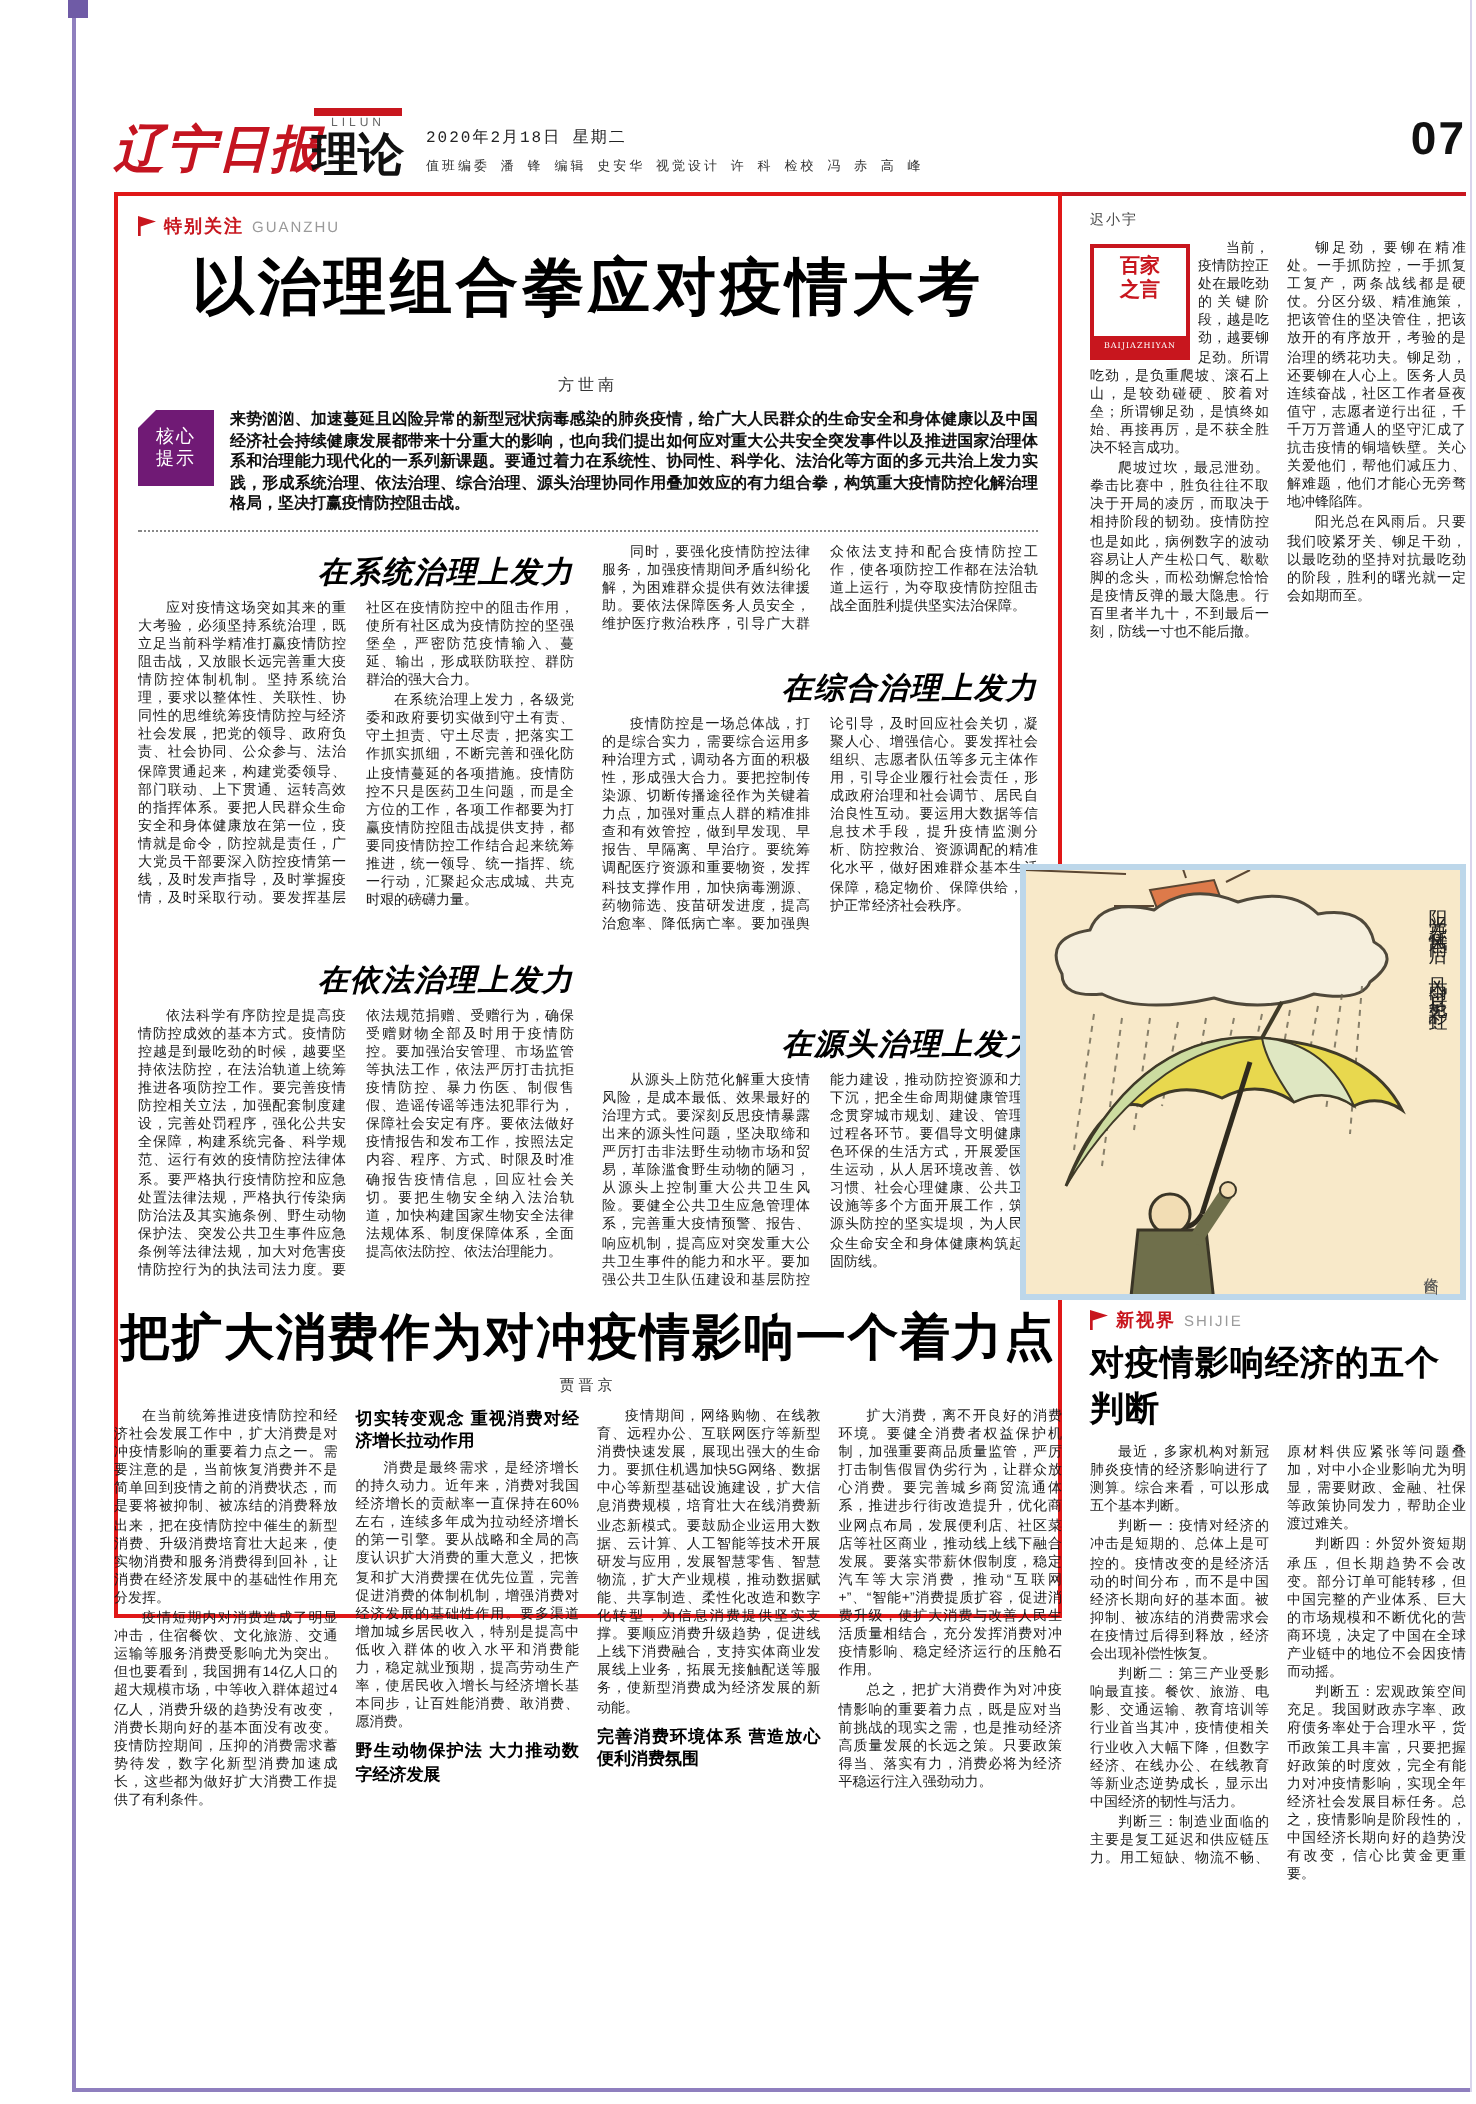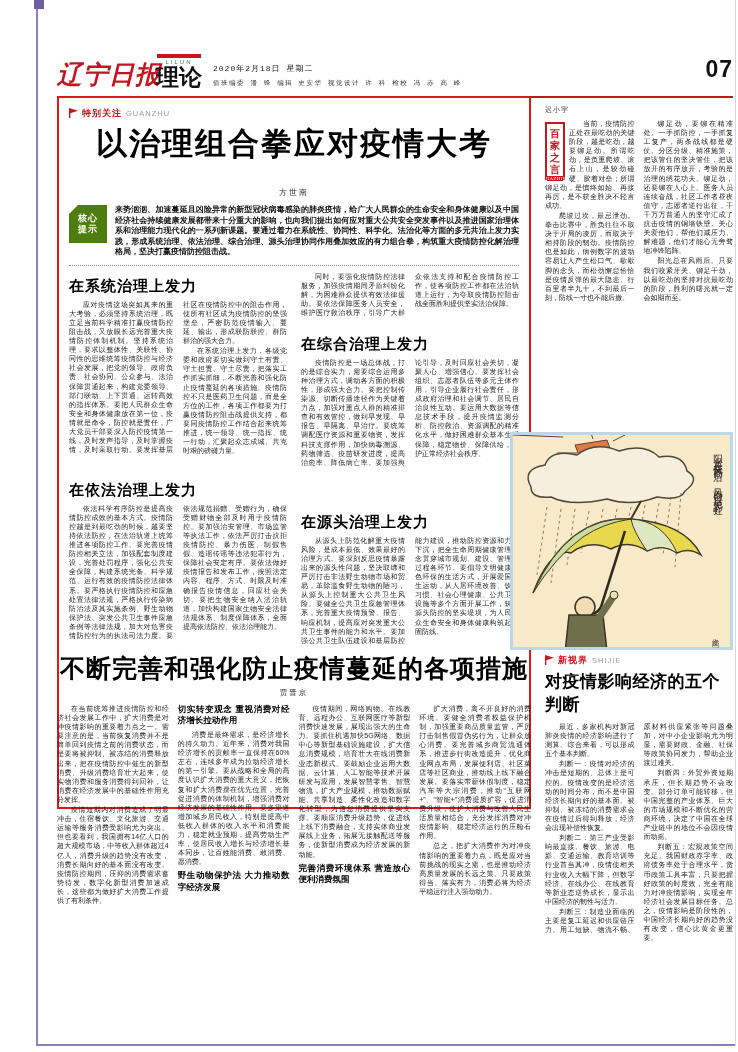--- a/index.html
+++ b/index.html
@@ -33,36 +33,36 @@
 
   
   .main-box { position:absolute; left:57px; top:96px; width:474px; height:713px; border:2px solid #e01818; background:#fff; padding:9px 10px 8px; }
   .kicker-row { display:flex; align-items:center; gap:4px; height:12px; }
   .flag-icon { width:9px; height:10px; background:#c8161e; clip-path:polygon(0 0,100% 28%,15% 52%,15% 100%,0 100%); }
   .kicker-cn { font-size:9px; font-weight:bold; color:#c8161e; letter-spacing:1px; }
   .kicker-py { font-size:7.5px; color:#9a9a9a; letter-spacing:1px; }
   .main-title { text-align:center; font-size:31px; font-weight:900; color:#000; letter-spacing:2px; margin-top:4px; }
   .main-author { text-align:center; font-size:8px; color:#333; margin-top:22px; letter-spacing:2px; }
   .hint-row { display:flex; gap:8px; margin-top:7px; padding-bottom:7px; border-bottom:1px dotted #888; }
-  .hint-icon { position:relative; flex:0 0 38px; height:38px; background:#4d7c0f; color:#fff; display:flex; flex-direction:column; align-items:center; justify-content:center; font-size:9px; font-weight:bold; line-height:1.2; letter-spacing:1px; }
+  .hint-icon { position:relative; flex:0 0 38px; height:38px; background:#701a75; color:#fff; display:flex; flex-direction:column; align-items:center; justify-content:center; font-size:9px; font-weight:normal; line-height:1.2; letter-spacing:1px; }
   .hint-icon::before { content:""; position:absolute; left:0; top:0; border-top:9px solid #fff; border-right:9px solid transparent; }
   .hint-text { font-size:8px; font-weight:bold; line-height:1.32; text-align:justify; color:#111; }
   .colzone { display:flex; gap:14px; margin-top:6px; }
   .colgroup { flex:1 1 0; min-width:0; }
-  .sec-h { font-size:15px; font-weight:900; text-align:left; color:#000; letter-spacing:1px; margin:5px 0 4px; }
+  .sec-h { font-size:15px; font-weight:900; text-align:right; color:#000; letter-spacing:1px; margin:5px 0 4px;font-style:italic; }
   .cols2 { column-count:2; column-gap:10px; overflow:hidden; }
   .h176{height:176px;} .h196{height:196px;} .h58{height:58px;} .h150{height:150px;} .h168{height:168px;}
 
   
   .essay { position:absolute; left:545px; top:102px; width:188px; }
   .essay-title { font-size:20px; font-weight:900; color:#000; letter-spacing:1px; }
   .essay-author { font-size:7px; color:#444; margin:3px 0 5px; letter-spacing:1px; }
   .essay-body { column-count:2; column-gap:9px; height:282px; overflow:hidden; font-family:"DejaVu Serif", serif; }
   .essay-body p { margin:0 0 1px; text-indent:2em; }
-  .label-box { float:left; width:20px; height:58px; border:2px solid #c8161e; margin:2px 4px 2px 0; display:flex; flex-direction:column; align-items:center; justify-content:space-between; padding-top:4px; }
+  .label-box { float:left; width:50px; height:58px; border:2px solid #c8161e; margin:2px 4px 2px 0; display:flex; flex-direction:column; align-items:center; justify-content:space-between; padding-top:4px; }
   .label-cn { color:#c8161e; font-weight:900; font-size:10px; line-height:1.2; text-align:center; }
   .label-band { width:100%; height:10px; background:#c8161e; color:#fff; font-size:4px; display:flex; align-items:center; justify-content:center; letter-spacing:.5px; }
 
   
   .cartoon { position:absolute; left:510px; top:432px; width:223px; height:218px; background:#f8e9c9; border:3px solid #bdd7ea; }
   .cartoon svg { position:absolute; left:0; top:0; }
   .cartoon-caption { position:absolute; right:6px; top:12px; height:170px; writing-mode:vertical-rl; font-family:"DejaVu Serif", serif; font-size:9.5px; color:#222; letter-spacing:3px; }
   .cartoon-sign { position:absolute; right:10px; bottom:10px; writing-mode:vertical-rl; font-family:"DejaVu Serif", serif; font-size:7.5px; color:#555; letter-spacing:2px; }
 
   
@@ -221,21 +221,21 @@
         <p>最近，多家机构对新冠肺炎疫情的经济影响进行了测算。综合来看，可以形成五个基本判断。</p>
         <p>判断一：疫情对经济的冲击是短期的、总体上是可控的。疫情改变的是经济活动的时间分布，而不是中国经济长期向好的基本面。被抑制、被冻结的消费需求会在疫情过后得到释放，经济会出现补偿性恢复。</p>
         <p>判断二：第三产业受影响最直接。餐饮、旅游、电影、交通运输、教育培训等行业首当其冲，疫情使相关行业收入大幅下降，但数字经济、在线办公、在线教育等新业态逆势成长，显示出中国经济的韧性与活力。</p>
         <p>判断三：制造业面临的主要是复工延迟和供应链压力。用工短缺、物流不畅、原材料供应紧张等问题叠加，对中小企业影响尤为明显，需要财政、金融、社保等政策协同发力，帮助企业渡过难关。</p>
         <p>判断四：外贸外资短期承压，但长期趋势不会改变。部分订单可能转移，但中国完整的产业体系、巨大的市场规模和不断优化的营商环境，决定了中国在全球产业链中的地位不会因疫情而动摇。</p>
         <p>判断五：宏观政策空间充足。我国财政赤字率、政府债务率处于合理水平，货币政策工具丰富，只要把握好政策的时度效，完全有能力对冲疫情影响，实现全年经济社会发展目标任务。总之，疫情影响是阶段性的，中国经济长期向好的趋势没有改变，信心比黄金更重要。</p>
       </div>
   </div>
 
   <div class="consumption">
-    <div class="cons-title">不断完善和强化防止疫情蔓延的各项措施</div>
+    <div class="cons-title">把扩大消费作为对冲疫情影响一个着力点</div>
     <div class="cons-author">贾晋京</div>
     <div class="cons-body tiny">
         <p>在当前统筹推进疫情防控和经济社会发展工作中，扩大消费是对冲疫情影响的重要着力点之一。需要注意的是，当前恢复消费并不是简单回到疫情之前的消费状态，而是要将被抑制、被冻结的消费释放出来，把在疫情防控中催生的新型消费、升级消费培育壮大起来，使实物消费和服务消费得到回补，让消费在经济发展中的基础性作用充分发挥。</p>
         <p>疫情短期内对消费造成了明显冲击，住宿餐饮、文化旅游、交通运输等服务消费受影响尤为突出。但也要看到，我国拥有14亿人口的超大规模市场，中等收入群体超过4亿人，消费升级的趋势没有改变，消费长期向好的基本面没有改变。疫情防控期间，压抑的消费需求蓄势待发，数字化新型消费加速成长，这些都为做好扩大消费工作提供了有利条件。</p>
         <div class="flow-subhead">切实转变观念 重视消费对经济增长拉动作用</div>
         <p>消费是最终需求，是经济增长的持久动力。近年来，消费对我国经济增长的贡献率一直保持在60%左右，连续多年成为拉动经济增长的第一引擎。要从战略和全局的高度认识扩大消费的重大意义，把恢复和扩大消费摆在优先位置，完善促进消费的体制机制，增强消费对经济发展的基础性作用。要多渠道增加城乡居民收入，特别是提高中低收入群体的收入水平和消费能力，稳定就业预期，提高劳动生产率，使居民收入增长与经济增长基本同步，让百姓能消费、敢消费、愿消费。</p>
         <div class="flow-subhead">野生动物保护法 大力推动数字经济发展</div>
         <p>疫情期间，网络购物、在线教育、远程办公、互联网医疗等新型消费快速发展，展现出强大的生命力。要抓住机遇加快5G网络、数据中心等新型基础设施建设，扩大信息消费规模，培育壮大在线消费新业态新模式。要鼓励企业运用大数据、云计算、人工智能等技术开展研发与应用，发展智慧零售、智慧物流，扩大产业规模，推动数据赋能、共享制造、柔性化改造和数字化转型，为信息消费提供坚实支撑。要顺应消费升级趋势，促进线上线下消费融合，支持实体商业发展线上业务，拓展无接触配送等服务，使新型消费成为经济发展的新动能。</p>
         <div class="flow-subhead">完善消费环境体系 营造放心便利消费氛围</div>
         <p>扩大消费，离不开良好的消费环境。要健全消费者权益保护机制，加强重要商品质量监管，严厉打击制售假冒伪劣行为，让群众放心消费。要完善城乡商贸流通体系，推进步行街改造提升，优化商业网点布局，发展便利店、社区菜店等社区商业，推动线上线下融合发展。要落实带薪休假制度，稳定汽车等大宗消费，推动“互联网+”、“智能+”消费提质扩容，促进消费升级，使扩大消费与改善人民生活质量相结合，充分发挥消费对冲疫情影响、稳定经济运行的压舱石作用。</p>

